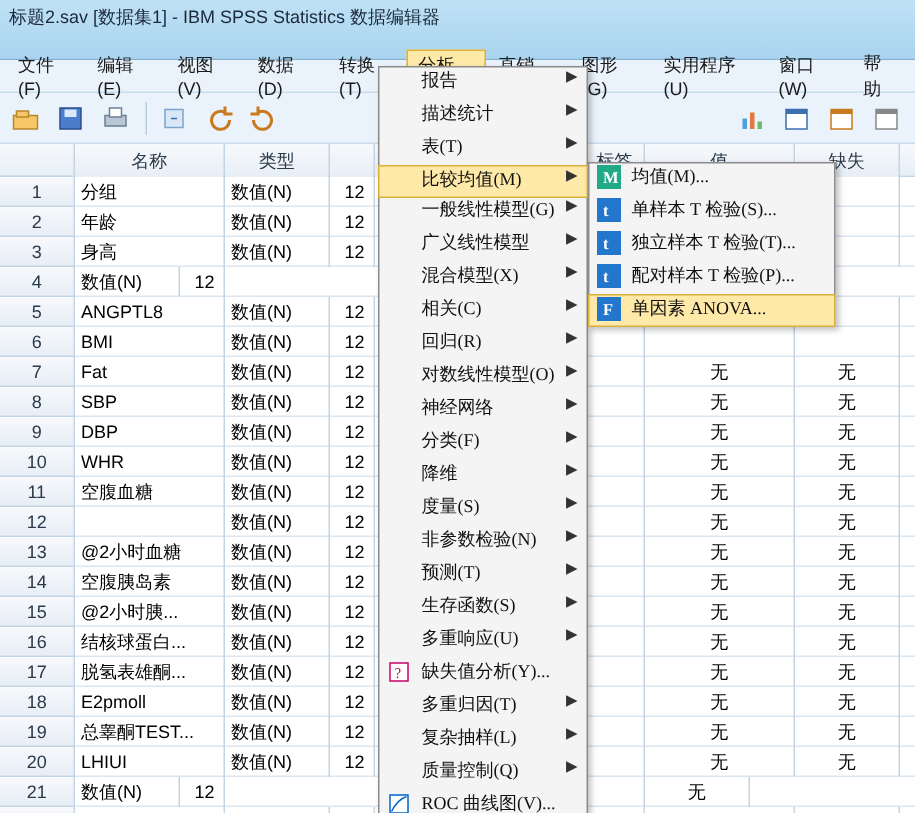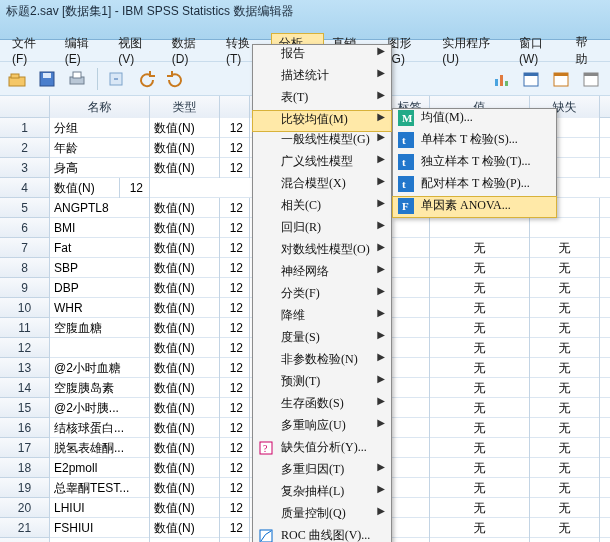--- a/index.html
+++ b/index.html
@@ -421,21 +421,20 @@
         <div class="cell c-name">LHIUI</div>
         <div class="cell c-type">数值(N)</div>
         <div class="cell c-wid">12</div>
         <div class="cell" style="width:140px"></div>
         <div class="cell c-lab"></div>
         <div class="cell c-v1">无</div>
         <div class="cell c-v2">无</div>
       </div>
       <div class="row">
         <div class="rowhead">21</div>
-        <div class="cell c-name">FSHIUI</div>
         <div class="cell c-type">数值(N)</div>
         <div class="cell c-wid">12</div>
         <div class="cell" style="width:140px"></div>
         <div class="cell c-lab"></div>
         <div class="cell c-v1">无</div>
         <div class="cell c-v2">无</div>
       </div>
       <div class="row">
         <div class="rowhead">22</div>
         <div class="cell c-name">泌乳素PRL...</div>

